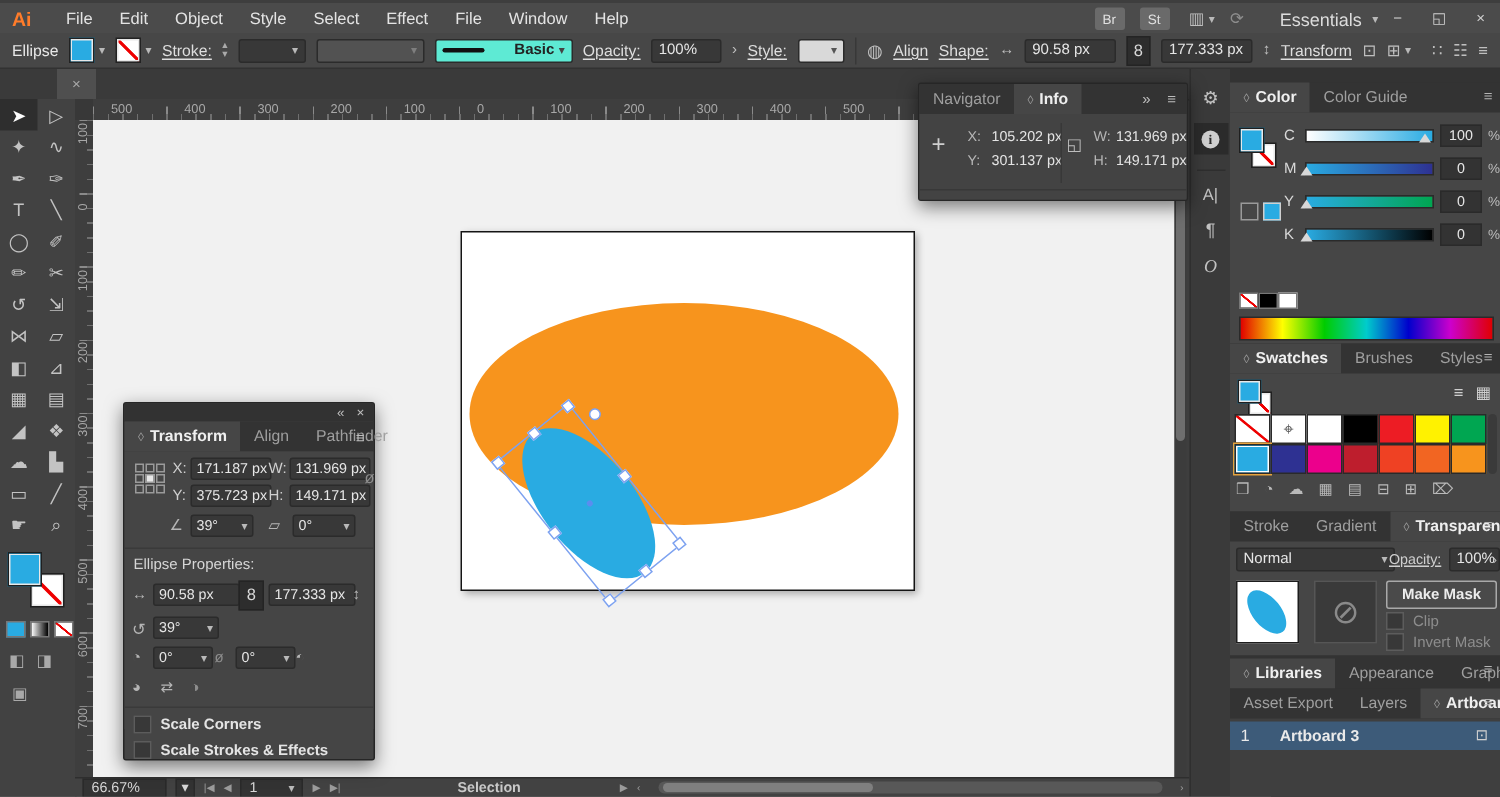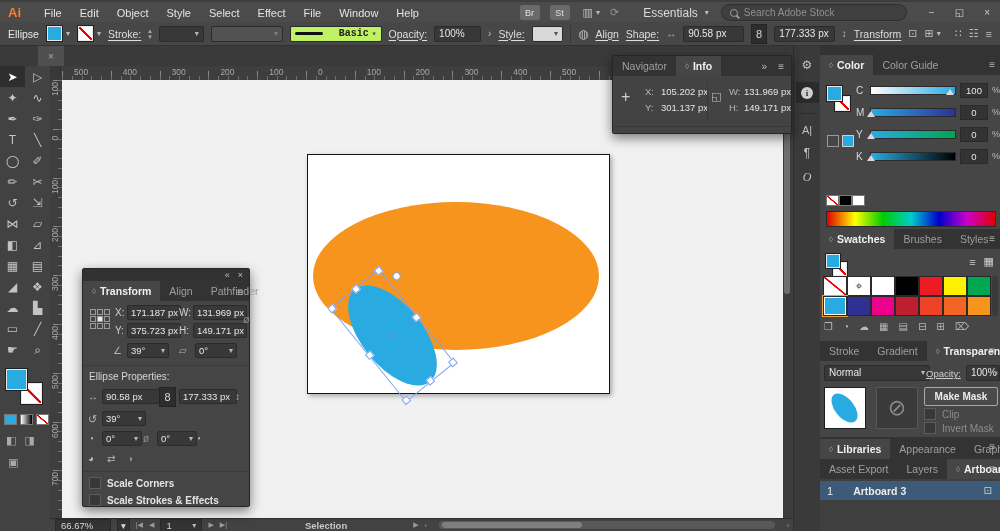--- a/index.html
+++ b/index.html
@@ -162,24 +162,20 @@
         <span class="menu-item">Help</span>
       </span>
     <span class="grow"></span>
     <span class="qbtn">Br</span>
     <span class="qbtn">St</span>
     <span class="icon" style="margin-left:8px;font-size:11px;">▥</span>
     <span class="chev">▾</span>
     <span class="icon" style="margin:0 10px;color:#8d8d8d;">⟳</span>
     <span id="workspace-label">Essentials</span>
     <span class="chev">▾</span>
-    <span id="searchbox">
-      <span class="mag"></span>
-      <span id="search-ph">Search Adobe Stock</span>
-    </span>
     <span class="winbtn">−</span>
     <span class="winbtn">◱</span>
     <span class="winbtn">×</span>
   </div>
 
   <div id="controlbar" class="abs flex">
     <span style="color:#e8e8e8;font-size:10.5px;">Ellipse</span>
     <span class="flex">
       <span class="cswatch" style="background: rgb(41, 171, 226);"></span>
       <span class="chev">▾</span>
@@ -194,21 +190,21 @@
       <span>▾</span>
     </span>
     <span class="field flex" style="width:36px;">
       <span class="grow"></span>
         <span class="chev">▾</span>
     </span>
     <span class="field flex" style="width:64px;background:#525252;">
       <span class="grow"></span>
         <span class="chev" style="color:#7e7e7e;">▾</span>
     </span>
-    <span class="field flex" style="width:84px;background:#bef264;color:#222;font-family:Liberation Mono, monospace;">
+    <span class="field flex" style="width:84px;background:#5eead4;color:#222;">
       <span style="display:inline-block;width:28px;height:3px;background:#111;border-radius:2px;"></span>
       <span class="grow"></span>
       <span style="font-size:10px;font-weight:bold;">Basic</span>
       <span class="chev" style="color:#444;">▾</span>
     </span>
     <span class="ulabel">Opacity:</span>
     <span class="field" style="width:38px;">100%</span>
     <span class="icon" style="font-size:10px;">›</span>
     <span class="ulabel">Style:</span>
     <span class="field flex" style="width:22px;background:#d9d9d9;">

